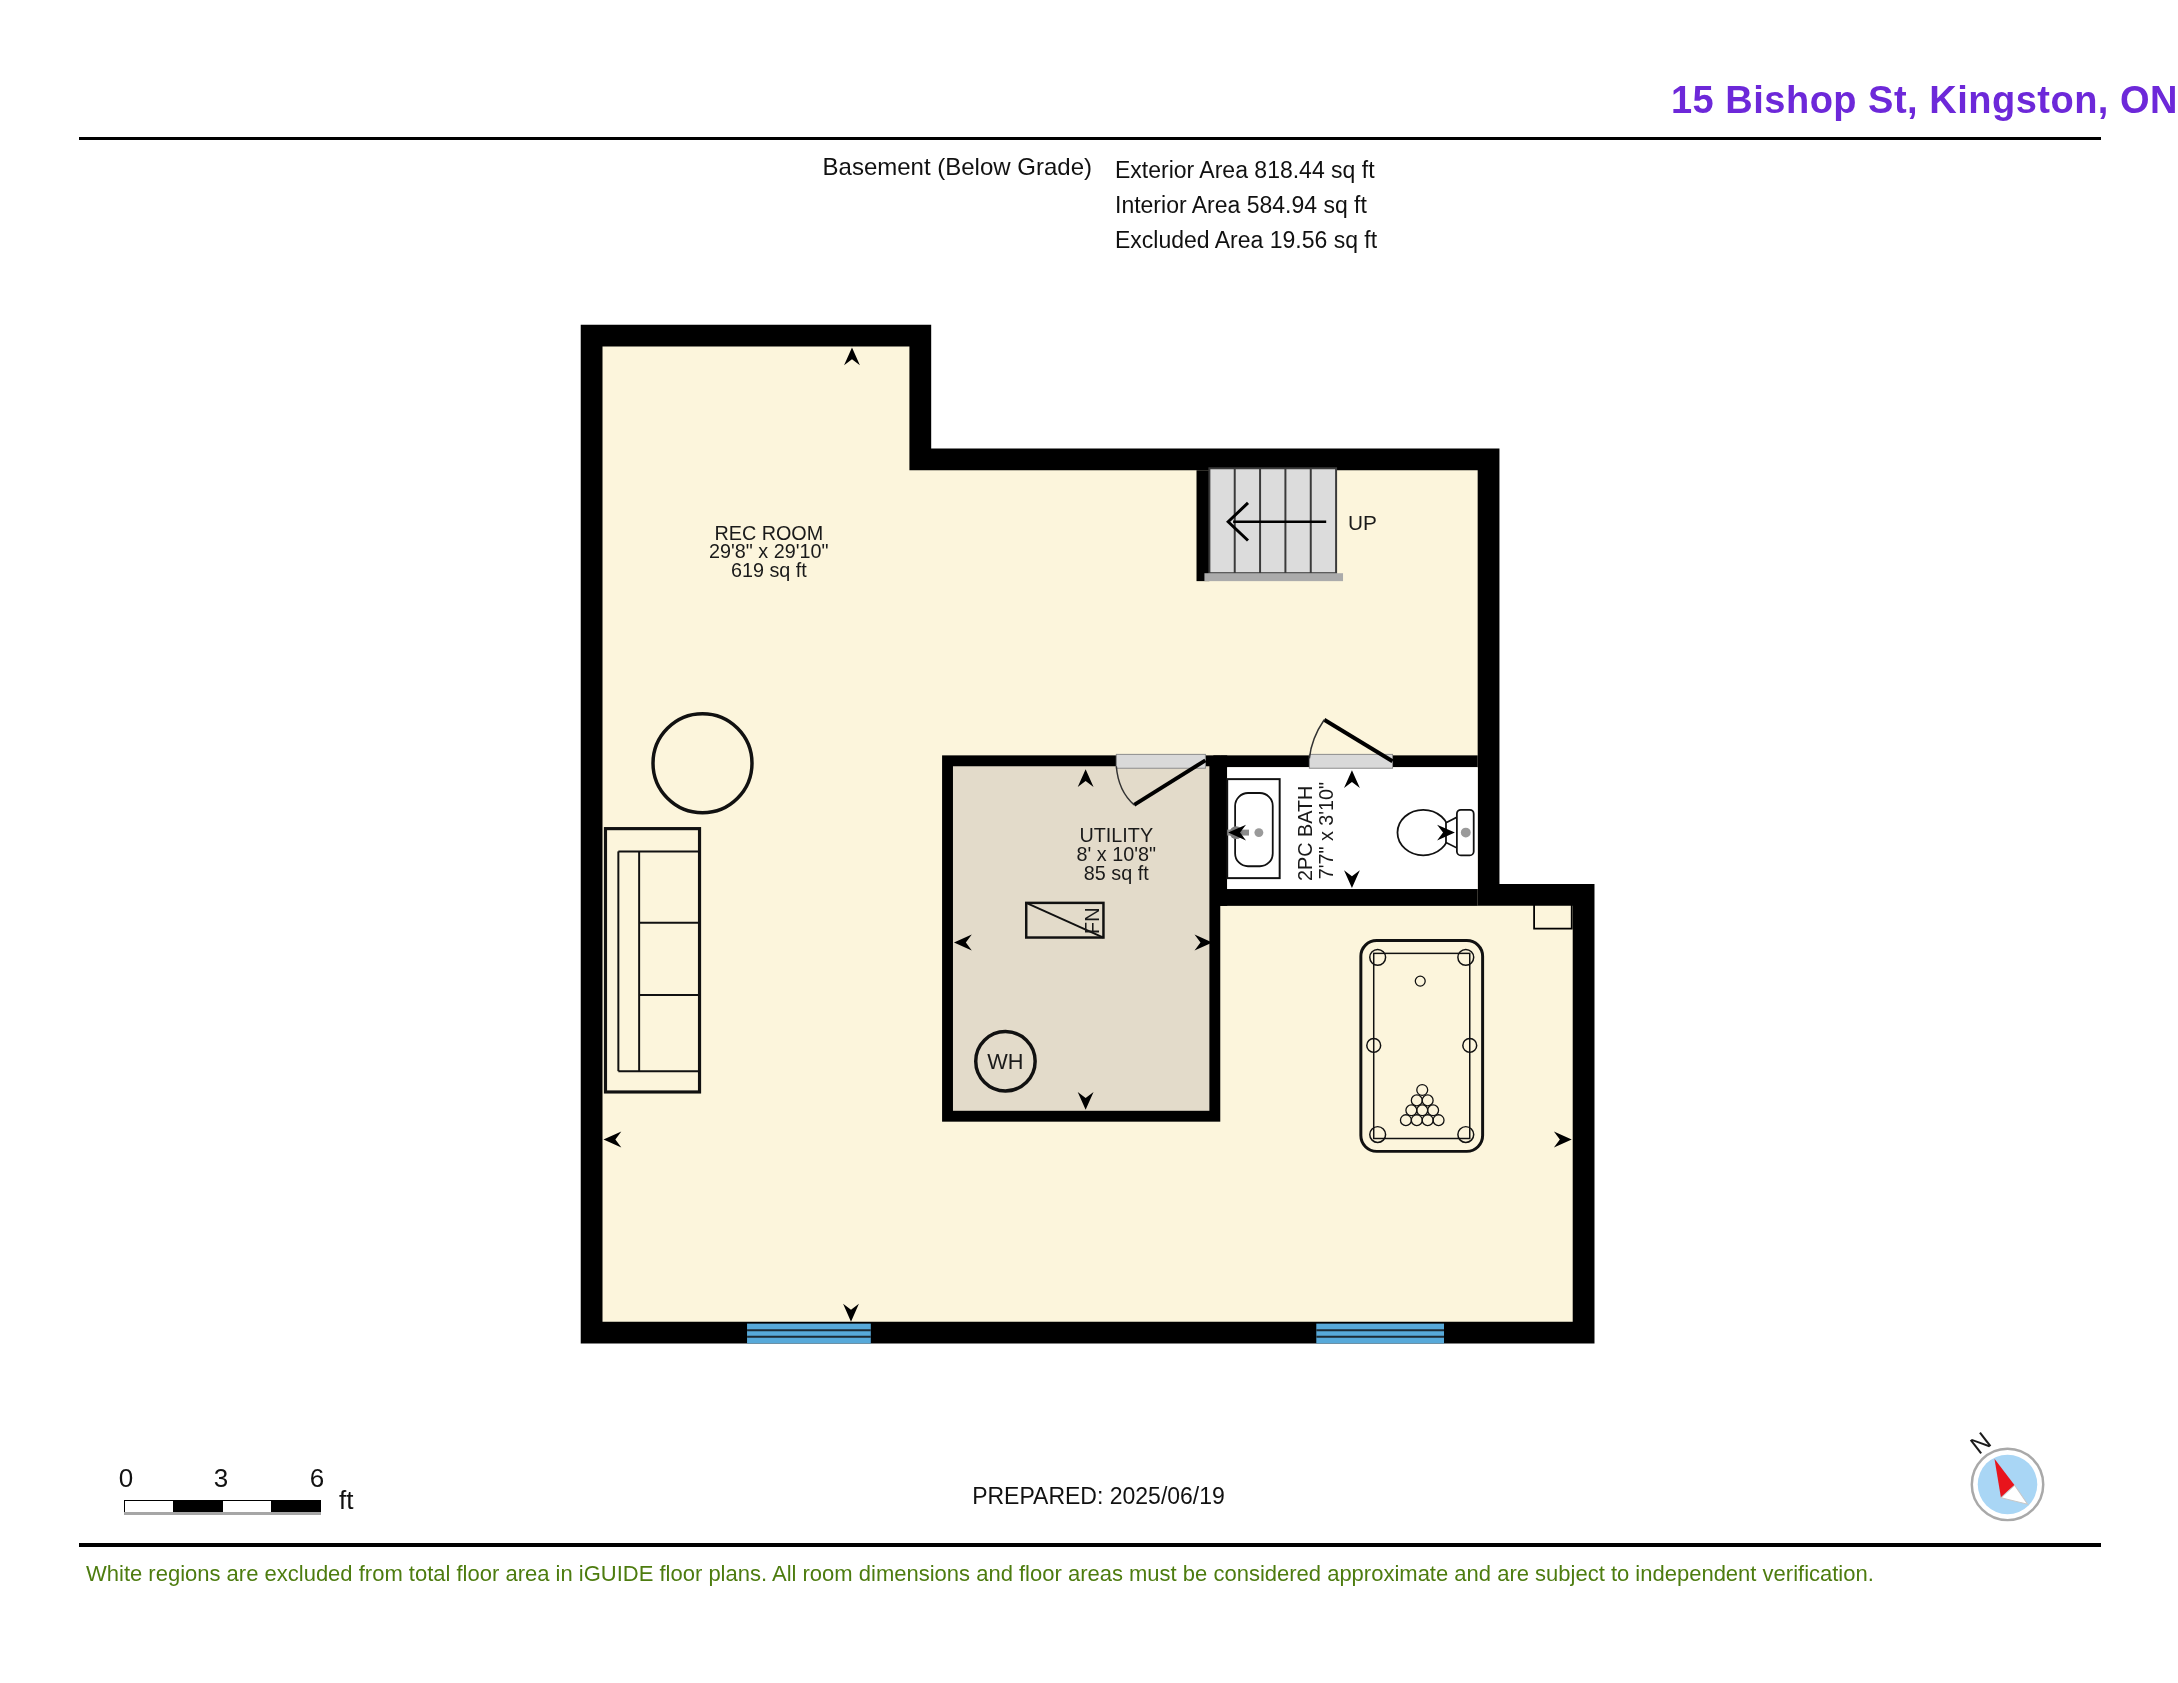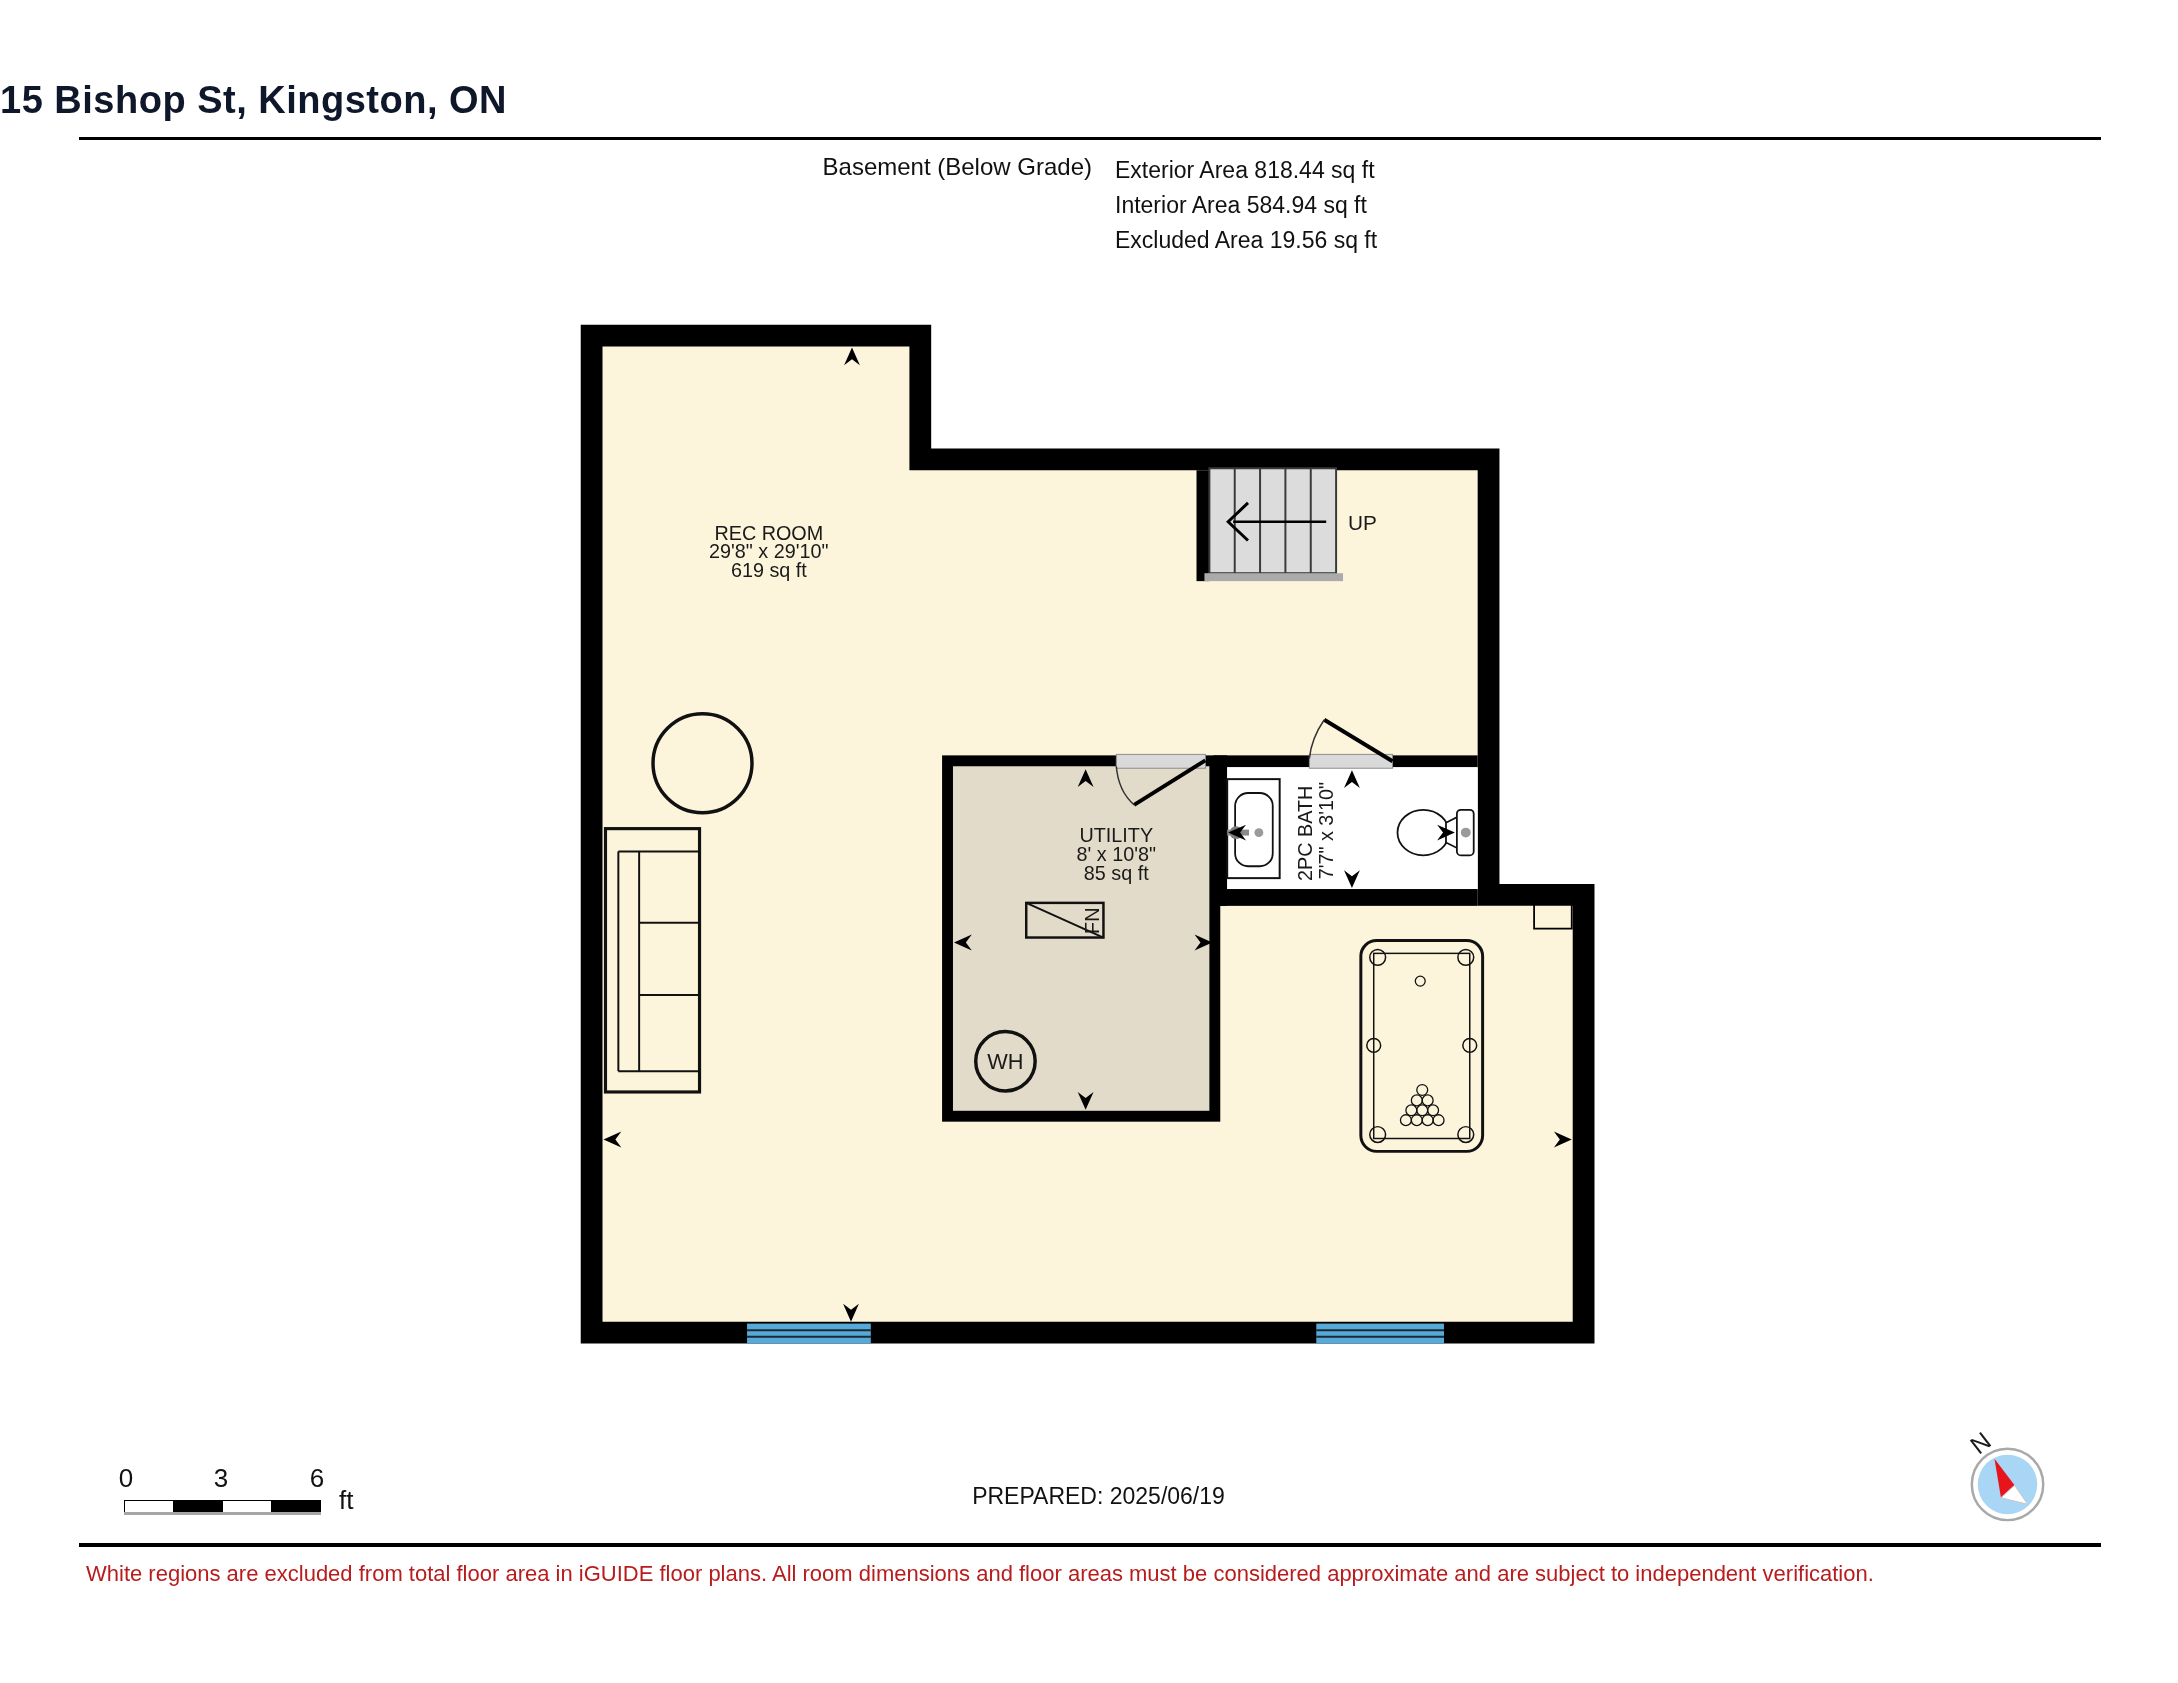--- a/index.html
+++ b/index.html
@@ -2,22 +2,22 @@
 <html><head>
 <meta charset="utf-8">
 <style>
   html,body{margin:0;padding:0;}
   body{
     width:2178px;height:1683px;position:relative;background:#ffffff;
     font-family:"Liberation Sans",sans-serif;color:#111;overflow:hidden;
   }
   .abs{position:absolute;}
   .page-title{
-    left:0;right:0;top:79px;text-align:left;
-    font-size:38px;font-weight:bold;color:#0f172a;letter-spacing:0.5px;
+    left:0;right:0;top:79px;text-align:right;
+    font-size:38px;font-weight:bold;color:#6d28d9;letter-spacing:0.5px;
   }
   .rule{left:79px;width:2022px;background:#000;}
   .rule-top{top:137px;height:3px;}
   .rule-bottom{top:1543px;height:4px;}
   .floor-label{
     top:153px;right:1086px;font-size:24px;font-weight:normal;white-space:nowrap;
   }
   .area-lines{top:153px;left:1115px;font-size:23px;line-height:35px;}
   .plan-svg{left:554px;top:297px;}
   .scale-wrap{left:87px;top:1463px;width:297px;height:59px;}
@@ -25,21 +25,21 @@
   .scale-bar{
     position:absolute;left:37px;top:37px;width:195px;height:11px;
     display:flex;border:1.5px solid #000;border-bottom:none;
     box-shadow:0 3px 0 #a6a6a6;
   }
   .scale-seg{flex:1;height:100%;}
   .scale-seg.b{background:#000;}
   .scale-seg.w{background:#fff;border-left:1.5px solid #000;border-right:1.5px solid #000;}
   .scale-unit{position:absolute;left:252px;top:22px;font-size:26px;}
   .prepared{left:0;right:0;top:1483px;text-align:center;font-size:23px;margin-left:19px;}
-  .disclaimer{left:86px;top:1561px;font-size:22px;color:#b91c1c;}
+  .disclaimer{left:86px;top:1561px;font-size:22px;color:#4d7c0f;}
   svg text{font-family:"Liberation Sans",sans-serif;fill:#1a1a1a;}
 </style>
 </head>
 <body>
 
 <div class="abs page-title">15 Bishop St, Kingston, ON</div>
 <div class="abs rule rule-top"></div>
 <div class="abs floor-label">Basement (Below Grade)</div>
 <div class="abs area-lines">
   <div>Exterior Area 818.44 sq ft</div>

